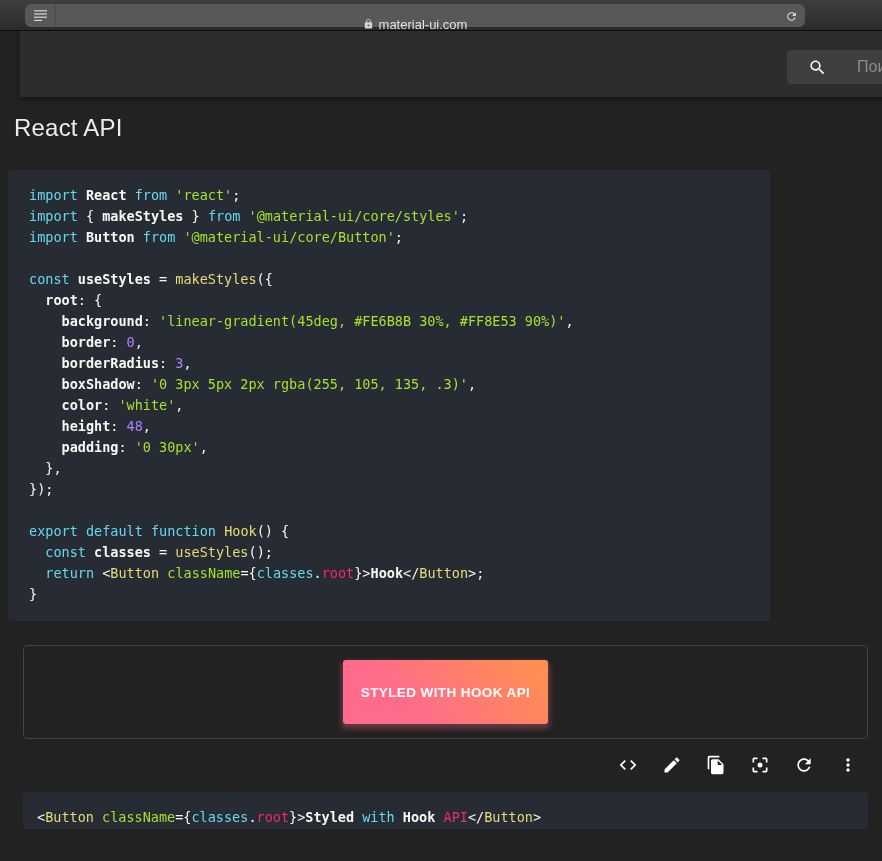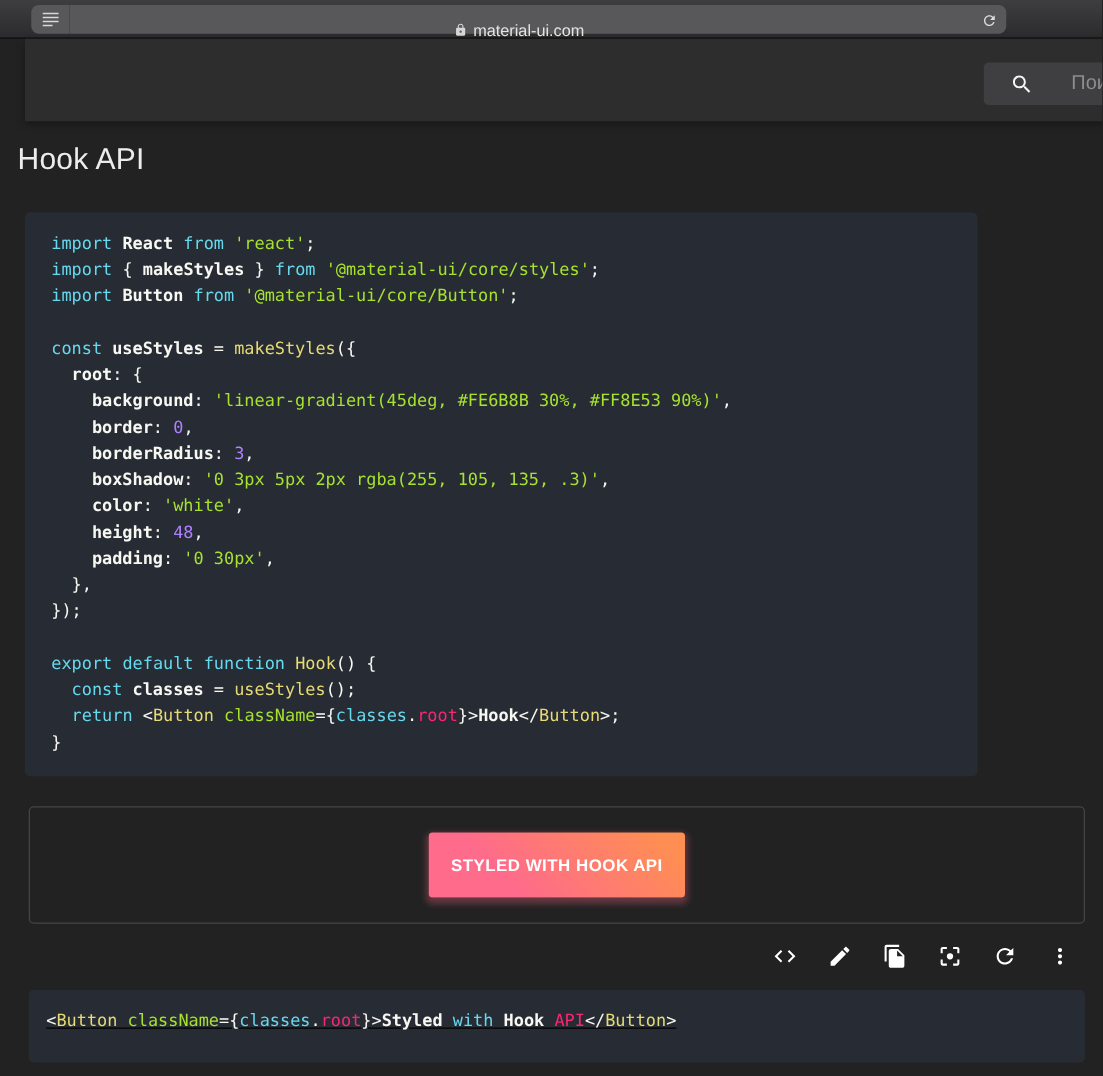--- a/index.html
+++ b/index.html
@@ -12,31 +12,31 @@
   .reloadbtn{position:absolute;right:5px;top:3px;width:18px;height:18px;display:flex;align-items:center;justify-content:center;}
   
   .appbar{position:absolute;top:31px;left:0;width:882px;height:66px;background:var(--appbar-bg);box-shadow:0 3px 6px rgba(0,0,0,0.35);margin-left:20px;}
   .search{position:absolute;left:767px;top:19px;width:130px;height:34px;background:var(--search-bg);border-radius:4px;display:flex;align-items:center;}
   .search svg{margin-left:21px;flex:0 0 auto;}
   .ph{margin-left:30px;font-size:16px;color:#8d8d8d;}
   
   .title{position:absolute;left:14px;top:114px;margin:0;font-size:24px;font-weight:400;color:#ececec;letter-spacing:0.2px;}
   .code{position:absolute;box-sizing:border-box;background:var(--code-bg);border-radius:4px;margin:0;font-family:"DejaVu Sans Mono",monospace;font-size:13.5px;line-height:21px;overflow:hidden;}
   .code div{white-space:pre;height:21px;}
-  .code1{left:20px;top:170px;width:762px;height:451px;padding:15px 10px 15px 21px;}
-  .code2{left:23px;top:792px;width:845px;height:58px;padding:15px 8px 15px 14px;text-decoration:underline;}
+  .code1{left:8px;top:170px;width:762px;height:451px;padding:15px 10px 15px 21px;}
+  .code2{left:23px;top:792px;width:845px;height:37px;padding:15px 8px 15px 14px;}
   .t-p{color:var(--token-plain);font-weight:bold;}
   .t-u{color:var(--token-plain);}
   .t-k{color:var(--token-keyword);}
   .t-s{color:var(--token-string);}
   .t-n{color:var(--token-number);}
   .t-f{color:var(--token-function);}
   .t-c{color:var(--token-constant);}
   .demo{position:absolute;left:23px;top:645px;width:845px;height:94px;box-sizing:border-box;border:1px solid var(--demo-border);border-radius:4px;display:flex;align-items:center;justify-content:center;}
-  .grad{height:52px;padding:0 18px;border:0;border-radius:3px;color:#fff;font-family:"Liberation Sans",sans-serif;font-size:13.5px;font-weight:bold;letter-spacing:0.4px;background:linear-gradient(45deg,var(--button-gradient-start) 30%,var(--button-gradient-end) 90%);box-shadow:0 3px 5px 2px var(--button-shadow);cursor:pointer;}
+  .grad{height:64px;padding:0 18px;border:0;border-radius:3px;color:#fff;font-family:"Liberation Sans",sans-serif;font-size:13.5px;font-weight:bold;letter-spacing:0.4px;background:linear-gradient(45deg,var(--button-gradient-start) 30%,var(--button-gradient-end) 90%);box-shadow:0 3px 5px 2px var(--button-shadow);cursor:pointer;}
   .tools{position:absolute;top:754px;right:24px;display:flex;gap:24px;}
   .tool{width:20px;height:22px;display:flex;align-items:center;justify-content:center;background:none;border:0;padding:0;cursor:pointer;}
 </style>
 </head>
 <body>
 
 <div id="screen">
 
   <div class="chrome">
     <div class="urlbar">
@@ -66,21 +66,21 @@
 
   <div class="appbar">
     <div class="search">
       <svg width="19" height="19" viewBox="0 0 24 24" fill="#f5f5f5">
           <path d="M15.5 14h-.79l-.28-.27C15.41 12.59 16 11.11 16 9.5 16 5.91 13.09 3 9.5 3S3 5.91 3 9.5 5.91 16 9.5 16c1.61 0 3.09-.59 4.23-1.57l.27.28v.79l5 5L20.49 19l-5-5zm-6 0C7.01 14 5 11.99 5 9.5S7.01 5 9.5 5 14 7.01 14 9.5 11.99 14 9.5 14z"></path>
         </svg>
       <span class="ph">Поиск</span>
     </div>
   </div>
 
-  <h1 class="title">Hook API</h1>
+  <h1 class="title">React API</h1>
 
   <pre class="code code1"><div><span class="t-k">import</span><span class="t-p"> React </span><span class="t-k">from</span><span class="t-p"> </span><span class="t-s">'react'</span><span class="t-u">;</span></div><div><span class="t-k">import</span><span class="t-p"> </span><span class="t-u">{</span><span class="t-p"> makeStyles </span><span class="t-u">}</span><span class="t-p"> </span><span class="t-k">from</span><span class="t-p"> </span><span class="t-s">'@material-ui/core/styles'</span><span class="t-u">;</span></div><div><span class="t-k">import</span><span class="t-p"> Button </span><span class="t-k">from</span><span class="t-p"> </span><span class="t-s">'@material-ui/core/Button'</span><span class="t-u">;</span></div><div>&nbsp;</div><div><span class="t-k">const</span><span class="t-p"> useStyles </span><span class="t-u">=</span><span class="t-p"> </span><span class="t-f">makeStyles</span><span class="t-u">({</span></div><div><span class="t-p">  root</span><span class="t-u">:</span><span class="t-p"> </span><span class="t-u">{</span></div><div><span class="t-p">    background</span><span class="t-u">:</span><span class="t-p"> </span><span class="t-s">'linear-gradient(45deg, #FE6B8B 30%, #FF8E53 90%)'</span><span class="t-u">,</span></div><div><span class="t-p">    border</span><span class="t-u">:</span><span class="t-p"> </span><span class="t-n">0</span><span class="t-u">,</span></div><div><span class="t-p">    borderRadius</span><span class="t-u">:</span><span class="t-p"> </span><span class="t-n">3</span><span class="t-u">,</span></div><div><span class="t-p">    boxShadow</span><span class="t-u">:</span><span class="t-p"> </span><span class="t-s">'0 3px 5px 2px rgba(255, 105, 135, .3)'</span><span class="t-u">,</span></div><div><span class="t-p">    color</span><span class="t-u">:</span><span class="t-p"> </span><span class="t-s">'white'</span><span class="t-u">,</span></div><div><span class="t-p">    height</span><span class="t-u">:</span><span class="t-p"> </span><span class="t-n">48</span><span class="t-u">,</span></div><div><span class="t-p">    padding</span><span class="t-u">:</span><span class="t-p"> </span><span class="t-s">'0 30px'</span><span class="t-u">,</span></div><div><span class="t-p">  </span><span class="t-u">},</span></div><div><span class="t-u">});</span></div><div>&nbsp;</div><div><span class="t-k">export</span><span class="t-p"> </span><span class="t-k">default</span><span class="t-p"> </span><span class="t-k">function</span><span class="t-p"> </span><span class="t-f">Hook</span><span class="t-u">()</span><span class="t-p"> </span><span class="t-u">{</span></div><div><span class="t-p">  </span><span class="t-k">const</span><span class="t-p"> classes </span><span class="t-u">=</span><span class="t-p"> </span><span class="t-f">useStyles</span><span class="t-u">();</span></div><div><span class="t-p">  </span><span class="t-k">return</span><span class="t-p"> </span><span class="t-u">&lt;</span><span class="t-f">Button</span><span class="t-p"> </span><span class="t-s">className</span><span class="t-u">={</span><span class="t-k">classes</span><span class="t-u">.</span><span class="t-c">root</span><span class="t-u">}&gt;</span><span class="t-p">Hook</span><span class="t-u">&lt;/</span><span class="t-f">Button</span><span class="t-u">&gt;;</span></div><div><span class="t-u">}</span></div></pre>
 
   <div class="demo">
     <button class="grad">STYLED WITH HOOK API</button>
   </div>
 
   <div class="tools">
     <button class="tool">
       <svg width="22" height="22" viewBox="0 0 24 24" fill="#fff">

